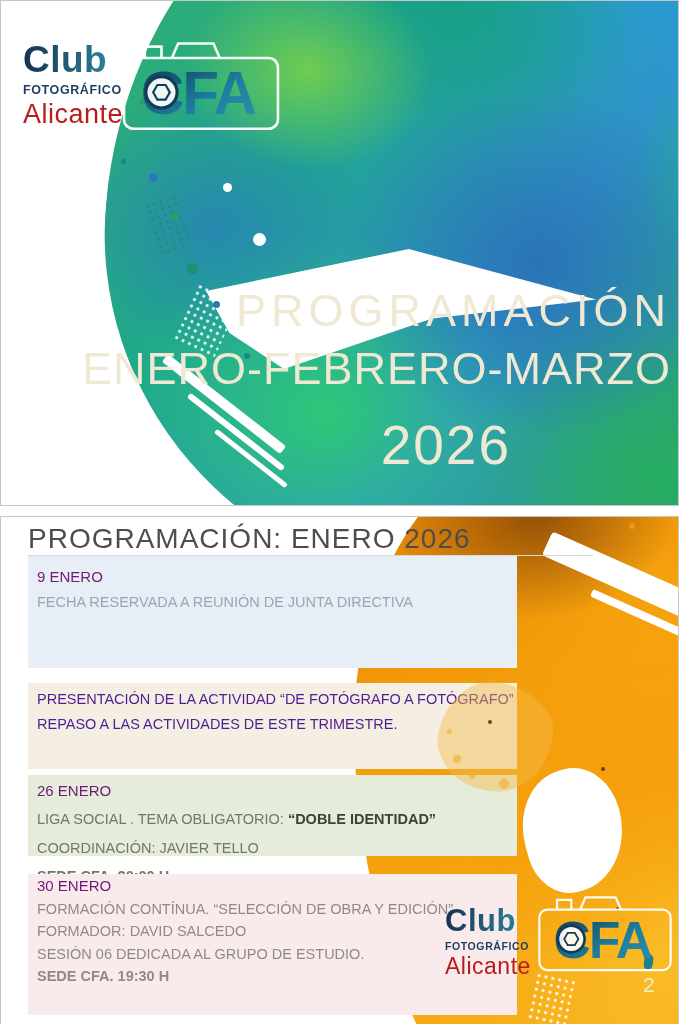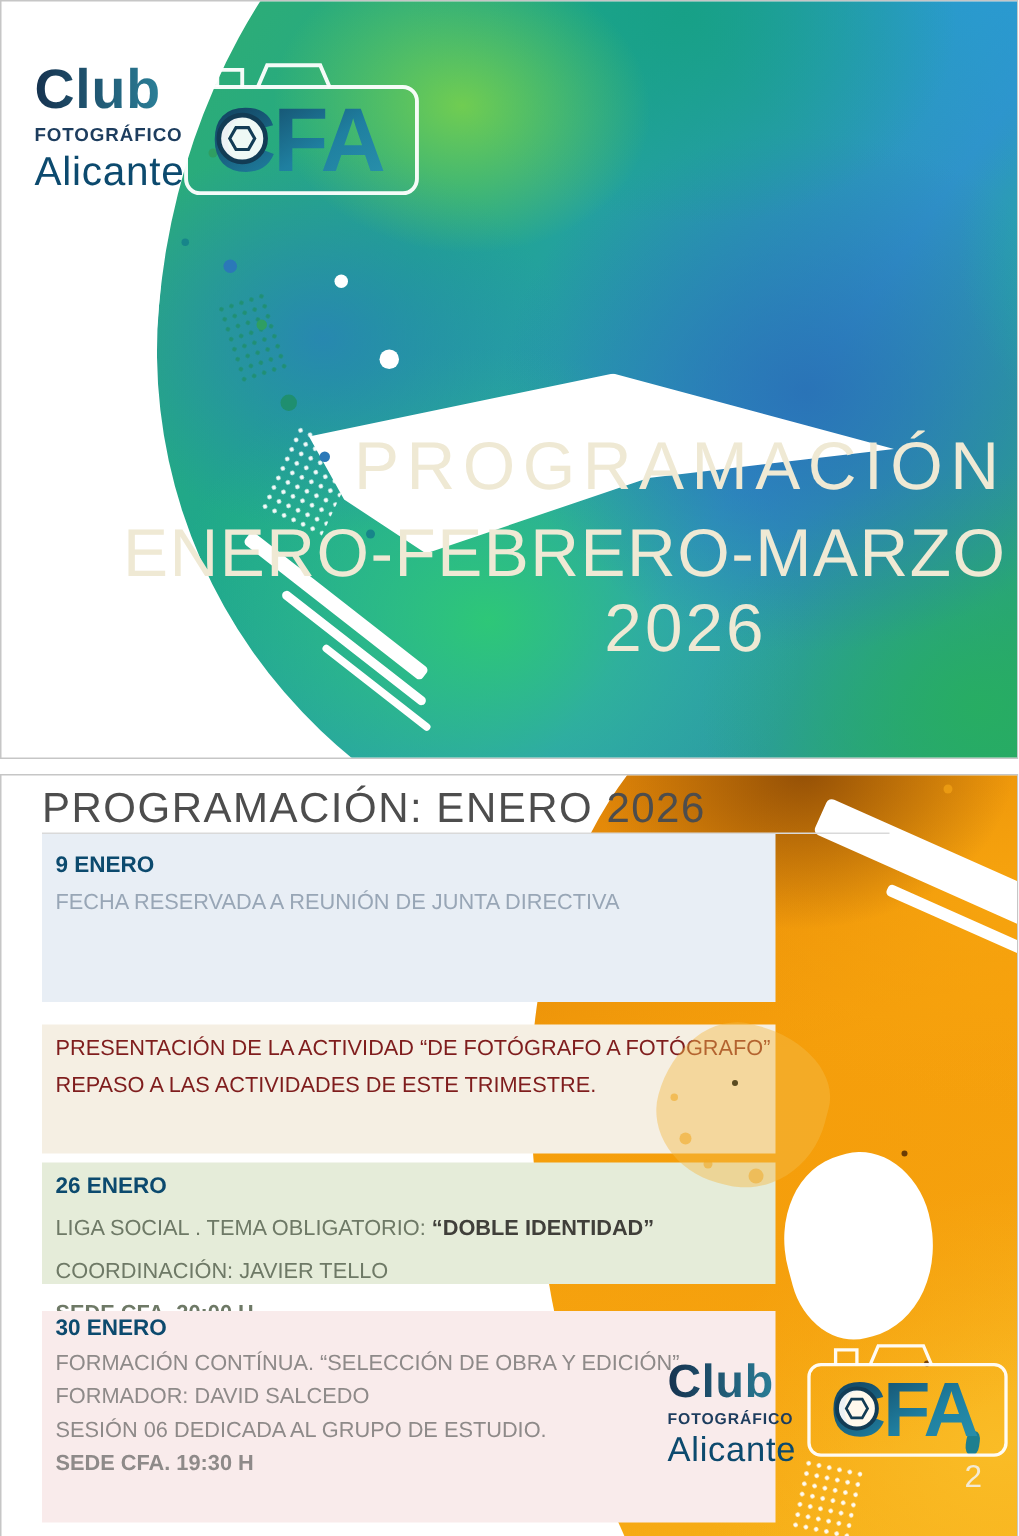--- a/index.html
+++ b/index.html
@@ -30,35 +30,35 @@
   .dotpatch{position:absolute;background-image:radial-gradient(rgba(255,255,255,.95) 1.2px, transparent 1.7px);
     background-size:7px 7px;}
   .dotpatch.green{background-image:radial-gradient(rgba(31,143,111,.9) 1.2px, transparent 1.7px);}
   .splat{position:absolute;border-radius:50%;}
 
   
   .brand-club{font-weight:bold;letter-spacing:.5px;
     background:linear-gradient(90deg,#16324f,#2f8ea6);
     -webkit-background-clip:text;background-clip:text;color:transparent;}
   .brand-foto{font-weight:bold;color:#1d3d5e;letter-spacing:.6px;}
-  .brand-ali{color:#0c4a6e;letter-spacing:.5px;}
+  .brand-ali{color:#b91c1c;letter-spacing:.5px;}
   #logo-top{position:absolute;left:22px;top:40px;line-height:1;}
   #logo-top .brand-club{font-size:37px;}
   #logo-top .brand-foto{font-size:12.5px;margin-top:6px;}
   #logo-top .brand-ali{font-size:27px;margin-top:4px;}
   #logo-bottom{position:absolute;left:444px;top:388px;line-height:1;z-index:6;}
   #logo-bottom .brand-club{font-size:31px;}
   #logo-bottom .brand-foto{font-size:10.5px;margin-top:5px;}
   #logo-bottom .brand-ali{font-size:23px;margin-top:3px;}
 
   
   .title-line{position:absolute;left:70px;width:600px;text-align:right;color:#efe9d4;font-weight:400;}
   #title1{top:284px;font-size:45px;letter-spacing:5px;}
   #title2{top:342px;font-size:45px;letter-spacing:1px;}
-  #title3{top:392px;left:70px;width:440px;font-size:45px;letter-spacing:2px;}
+  #title3{top:412px;left:70px;width:440px;font-size:55px;letter-spacing:2px;}
 
   
   .oc-main{position:absolute;top:-80px;right:-110px;width:430px;height:760px;z-index:1;
     transform:rotate(-3deg);border-radius:50% 50% 45% 55% / 40% 52% 48% 60%;
     background:
       radial-gradient(200px 150px at 45% 10%, rgba(140,74,6,.90), transparent 70%),
       radial-gradient(260px 200px at 75% 22%, rgba(247,164,14,.95), transparent 72%),
       radial-gradient(300px 260px at 40% 45%, rgba(245,158,11,.90), transparent 75%),
       radial-gradient(280px 240px at 70% 70%, rgba(250,190,40,.90), transparent 72%),
       radial-gradient(220px 180px at 30% 88%, rgba(244,180,26,.90), transparent 70%),
@@ -70,28 +70,28 @@
     transform:rotate(24deg);z-index:2;border-radius:4px;}
   .oc-slash2{position:absolute;left:585px;top:98px;width:130px;height:8px;background:#fff;
     transform:rotate(24deg);z-index:2;border-radius:3px;}
   .oc-notch{position:absolute;left:522px;top:252px;width:100px;height:122px;background:#fff;
     transform:rotate(-15deg);z-index:2;border-radius:55% 45% 60% 40%;}
 
   #heading2{position:absolute;left:27px;top:6px;font-size:28px;color:#4d4d4d;letter-spacing:1px;z-index:4;}
   #heading2-rule{position:absolute;left:27px;top:38px;width:565px;height:1px;background:#d9d9d9;z-index:4;}
 
   .event{position:absolute;left:27px;width:489px;z-index:2;box-sizing:border-box;padding-left:9px;}
-  .edate{font-weight:bold;font-size:15px;color:#0c4a6e;}
+  .edate{font-weight:normal;font-size:15px;color:#701a75;}
   .eline{font-size:14.5px;}
   .bseg{font-weight:bold;color:#403f3a;}
   .strong{font-weight:bold;color:#403f3a;}
   #ev0{top:39px;height:112px;background:#e8eef5;}
   #ev0 .edate{padding-top:12px;}  #ev0 .eline{margin-top:9px;color:#98a6b6;}
   #ev1{top:166px;height:86px;background:#f5efe3;}
-  #ev1 .edate{padding-top:8px;}   #ev1 .eline{margin-top:7px;color:#7f1d1d;line-height:18px;}
+  #ev1 .edate{padding-top:8px;}   #ev1 .eline{margin-top:7px;color:#4c1d95;line-height:18px;}
   #ev2{top:258px;height:81px;background:#e5ecd9;}
   #ev2 .edate{padding-top:7px;}   #ev2 .eline{margin-top:12px;color:#6e7966;line-height:16.5px;}
   #ev3{top:357px;height:141px;background:#f9ebeb;}
   #ev3 .edate{padding-top:3px;}  #ev3 .eline{margin-top:6.5px;color:#8e8a89;line-height:16px;}
 
   #pagenum{position:absolute;left:642px;top:456px;z-index:6;color:#f3f0e8;font-size:21px;opacity:.9;}
   .cfa-svg{position:absolute;z-index:6;}
   #cfa-top{left:116px;top:30px;width:168px;height:104px;}
   #cfa-bottom{left:533px;top:368px;width:142px;height:92px;}
   .teal-speck{position:absolute;left:643px;top:437px;width:9px;height:16px;background:#1d7f8f;

